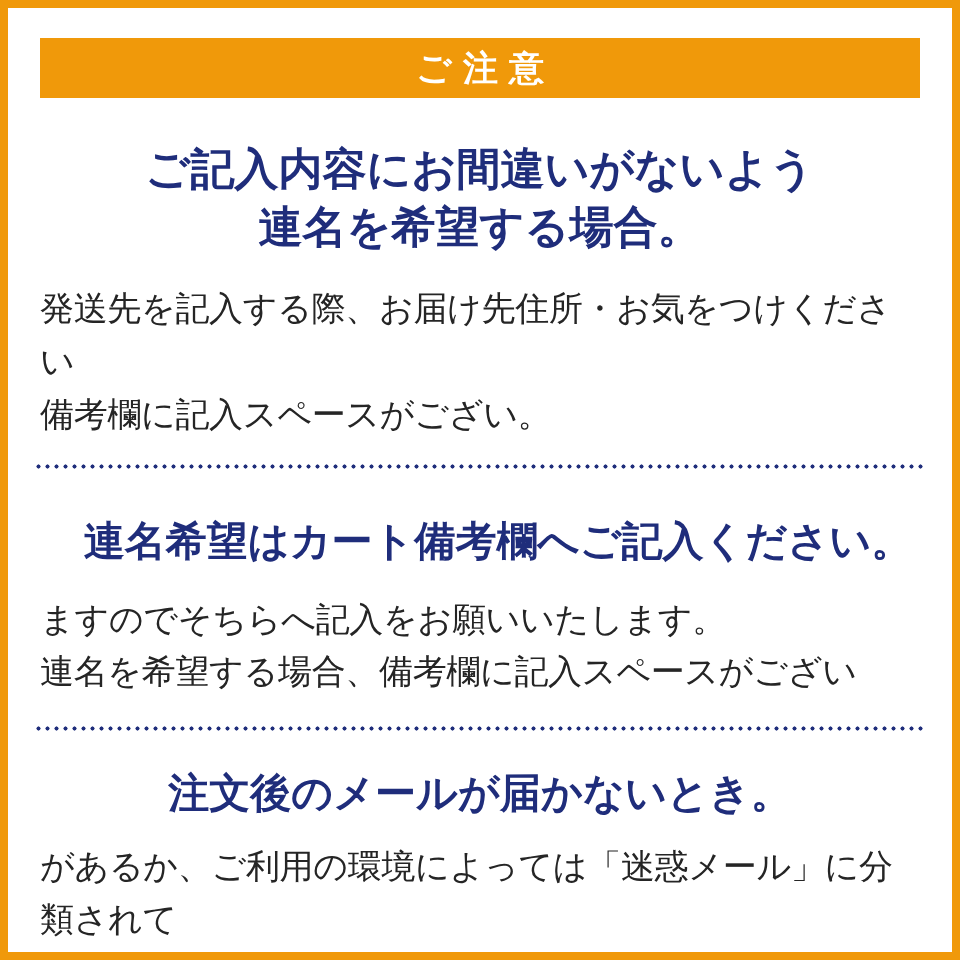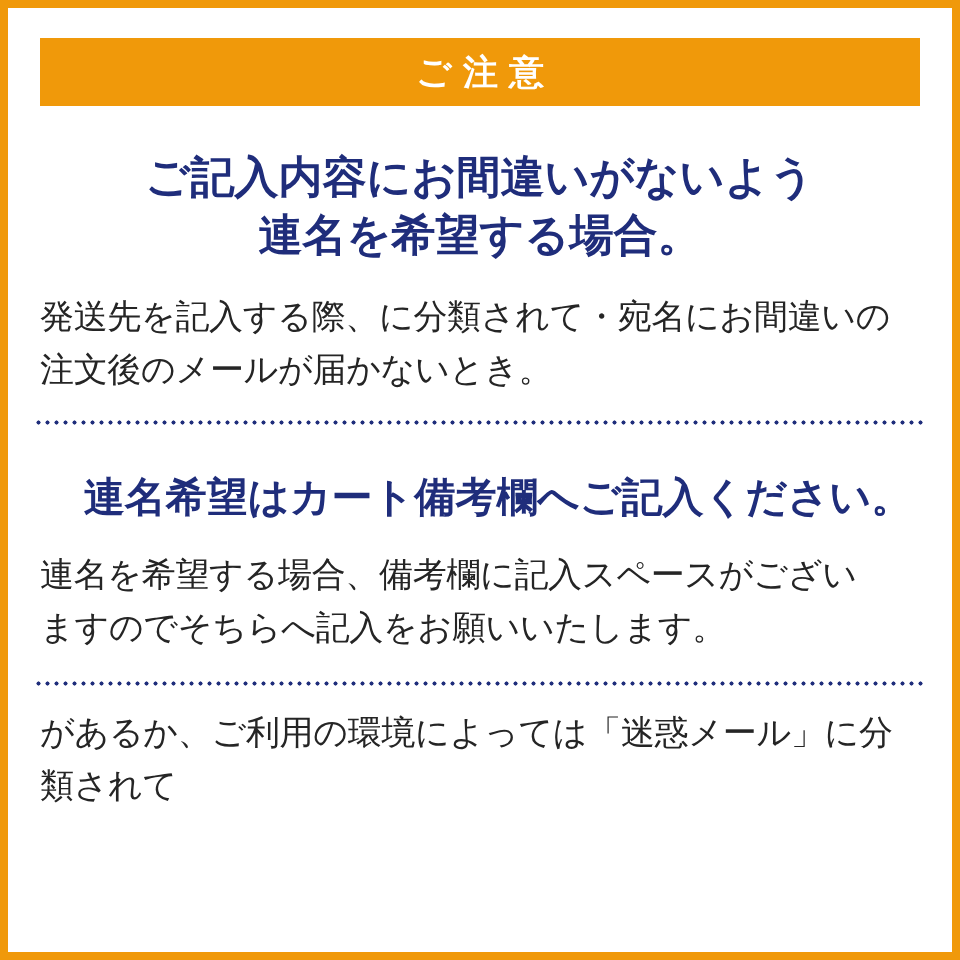--- a/index.html
+++ b/index.html
@@ -13,21 +13,21 @@
   html,body{background:#ffffff;}
   .page{
     width:960px;height:960px;
     background:var(--bg);
     border:8px solid var(--orange);
     font-family:"Liberation Sans","DejaVu Sans",sans-serif;
     overflow:hidden;
   }
   .notice-bar{
     margin:30px 32px 0;
-    height:68px;
+    height:60px;
     background:var(--orange);
     display:flex;align-items:center;justify-content:center;
   }
   .notice-bar span{
     color:var(--header-text);
     font-size:35px;
     font-weight:700;
     letter-spacing:0.32em;
     text-indent:0.32em;
   }
@@ -67,34 +67,37 @@
 
   <div class="notice-bar">
     <span>ご注意</span>
   </div>
 
   <div class="heading heading-1">
     <div>ご記入内容にお間違いがないよう</div>
     <div>連名を希望する場合。</div>
   </div>
   <div class="body-text body-1">
-    <div>発送先を記入する際、に分類されて・宛名にお間違いの</div>
-    <div>注文後のメールが届かないとき。</div>
+    <div>発送先を記入する際、お届け先住所・お気をつけください</div>
+    <div>備考欄に記入スペースがござい。</div>
   </div>
 
   <div class="dotted-sep sep-1"></div>
 
   <div class="heading heading-2">
     <div>連名希望はカート備考欄へご記入ください。</div>
   </div>
   <div class="body-text body-2">
+    <div>ますのでそちらへ記入をお願いいたします。</div>
     <div>連名を希望する場合、備考欄に記入スペースがござい</div>
-    <div>ますのでそちらへ記入をお願いいたします。</div>
   </div>
 
   <div class="dotted-sep sep-2"></div>
 
+  <div class="heading heading-3">
+    <div>注文後のメールが届かないとき。</div>
+  </div>
   <div class="body-text body-3">
     <div>があるか、ご利用の環境によっては「迷惑メール」に分類されて</div>
 
   </div>
 
 </div>
 
 </body></html>

